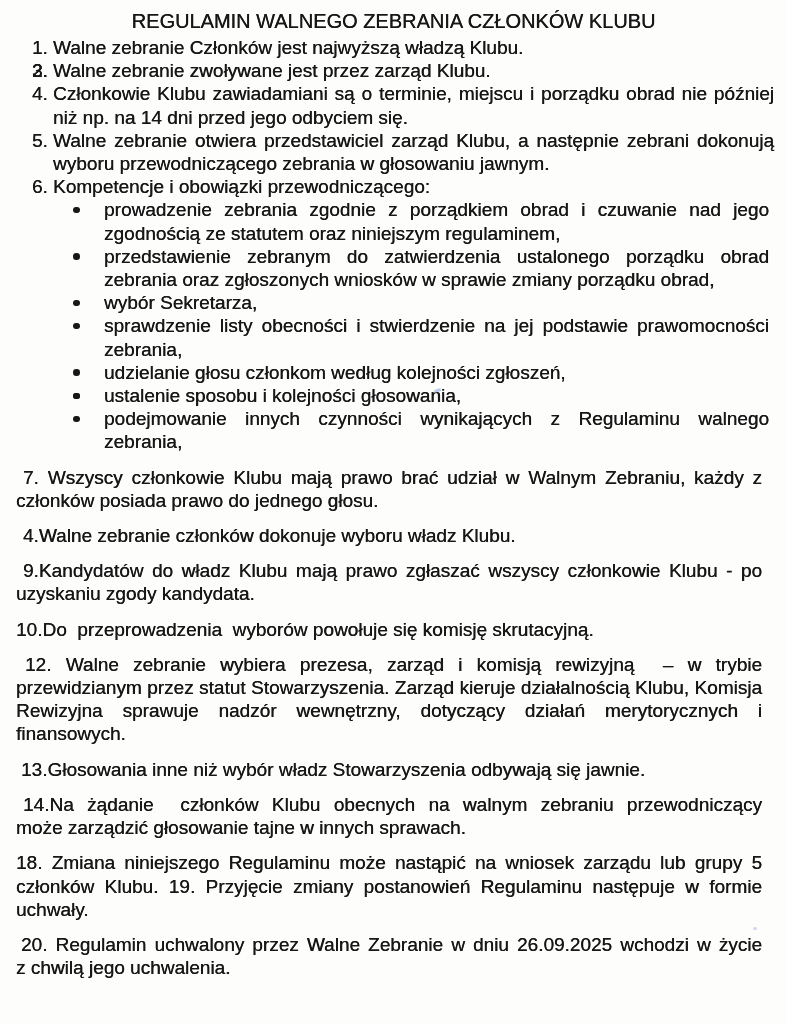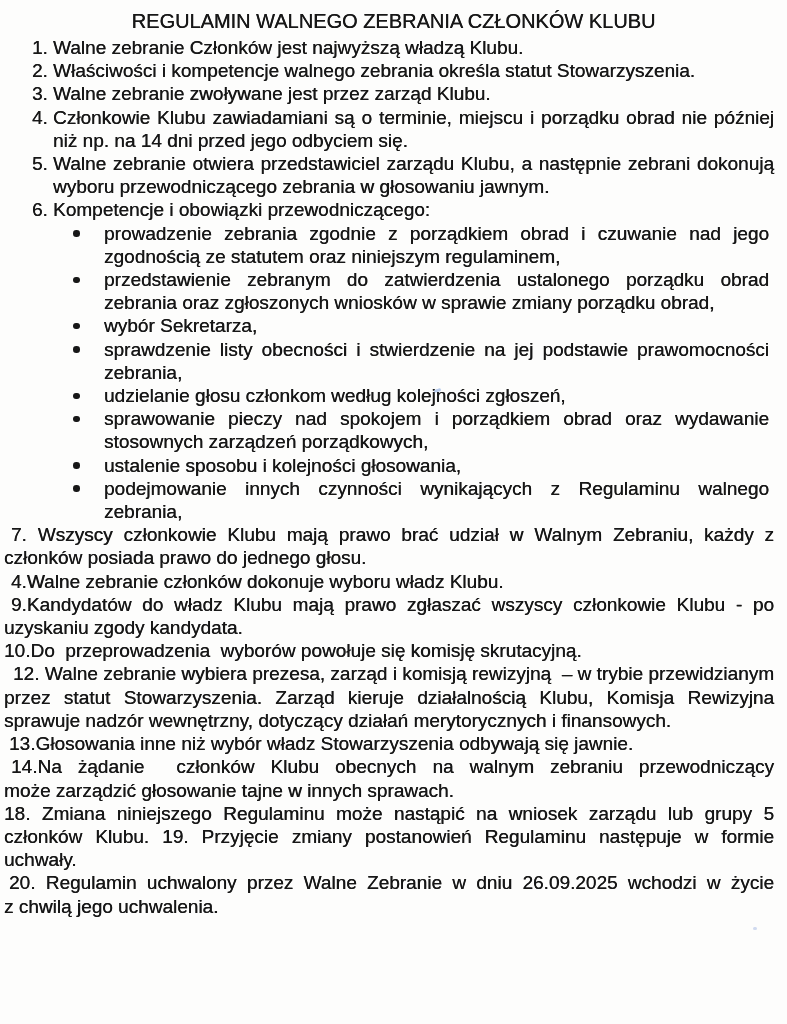--- a/index.html
+++ b/index.html
@@ -38,21 +38,21 @@
   .bdot {
     position: absolute;
     left: 73px;
     top: 8.5px;
     width: 6.5px;
     height: 6.5px;
     border-radius: 50%;
     background: #171717;
   }
   
-  .paras p { margin: 0; padding: 0 13px 0 4px; text-align: justify; }
+  .paras p { margin: 12px; padding: 0 13px 0 4px; text-align: justify; }
   .i0 { text-indent: 0; }
   .i5 { text-indent: 5px; }
   .i7 { text-indent: 7px; }
   .i9 { text-indent: 9px; }
   
   .speck1 {
     position: absolute; left: 434px; top: 389px;
     width: 7px; height: 3px; background: #9db8e6; opacity: .75;
     transform: rotate(-18deg); border-radius: 2px;
   }
@@ -69,33 +69,32 @@
 
   <div class="title">REGULAMIN WALNEGO ZEBRANIA CZŁONKÓW KLUBU</div>
 
   <div>
     <div class="nitem">
       <span class="num">1.</span>
       <span>Walne zebranie Członków jest najwyższą władzą Klubu.</span>
     </div>
     <div class="nitem">
       <span class="num">2.</span>
-      <span>Właściwości i kompetencje walnego zebrania określa statut Stowarzyszenia.</span>
     </div>
     <div class="nitem">
       <span class="num">3.</span>
       <span>Walne zebranie zwoływane jest przez zarząd Klubu.</span>
     </div>
     <div class="nitem">
       <span class="num">4.</span>
       <span>Członkowie Klubu zawiadamiani są o terminie, miejscu i porządku obrad nie później niż np. na 14 dni przed jego odbyciem się.</span>
     </div>
     <div class="nitem">
       <span class="num">5.</span>
-      <span>Walne zebranie otwiera przedstawiciel zarządu Klubu, a następnie zebrani dokonują wyboru przewodniczącego zebrania w głosowaniu jawnym.</span>
+      <span>Walne zebranie otwiera przedstawiciel zarząd Klubu, a następnie zebrani dokonują wyboru przewodniczącego zebrania w głosowaniu jawnym.</span>
     </div>
     <div class="nitem">
       <span class="num">6.</span>
       <span>Kompetencje i obowiązki przewodniczącego:</span>
     </div>
   </div>
 
   <div>
     <div class="bitem">
       <span class="bdot"></span>
@@ -112,21 +111,20 @@
     <div class="bitem">
       <span class="bdot"></span>
       <span>sprawdzenie listy obecności i stwierdzenie na jej podstawie prawomocności zebrania,</span>
     </div>
     <div class="bitem">
       <span class="bdot"></span>
       <span>udzielanie głosu członkom według kolejności zgłoszeń,</span>
     </div>
     <div class="bitem">
       <span class="bdot"></span>
-      <span>sprawowanie pieczy nad spokojem i porządkiem obrad oraz wydawanie stosownych zarządzeń porządkowych,</span>
     </div>
     <div class="bitem">
       <span class="bdot"></span>
       <span>ustalenie sposobu i kolejności głosowania,</span>
     </div>
     <div class="bitem">
       <span class="bdot"></span>
       <span>podejmowanie innych czynności wynikających z Regulaminu walnego zebrania,</span>
     </div>
   </div>

